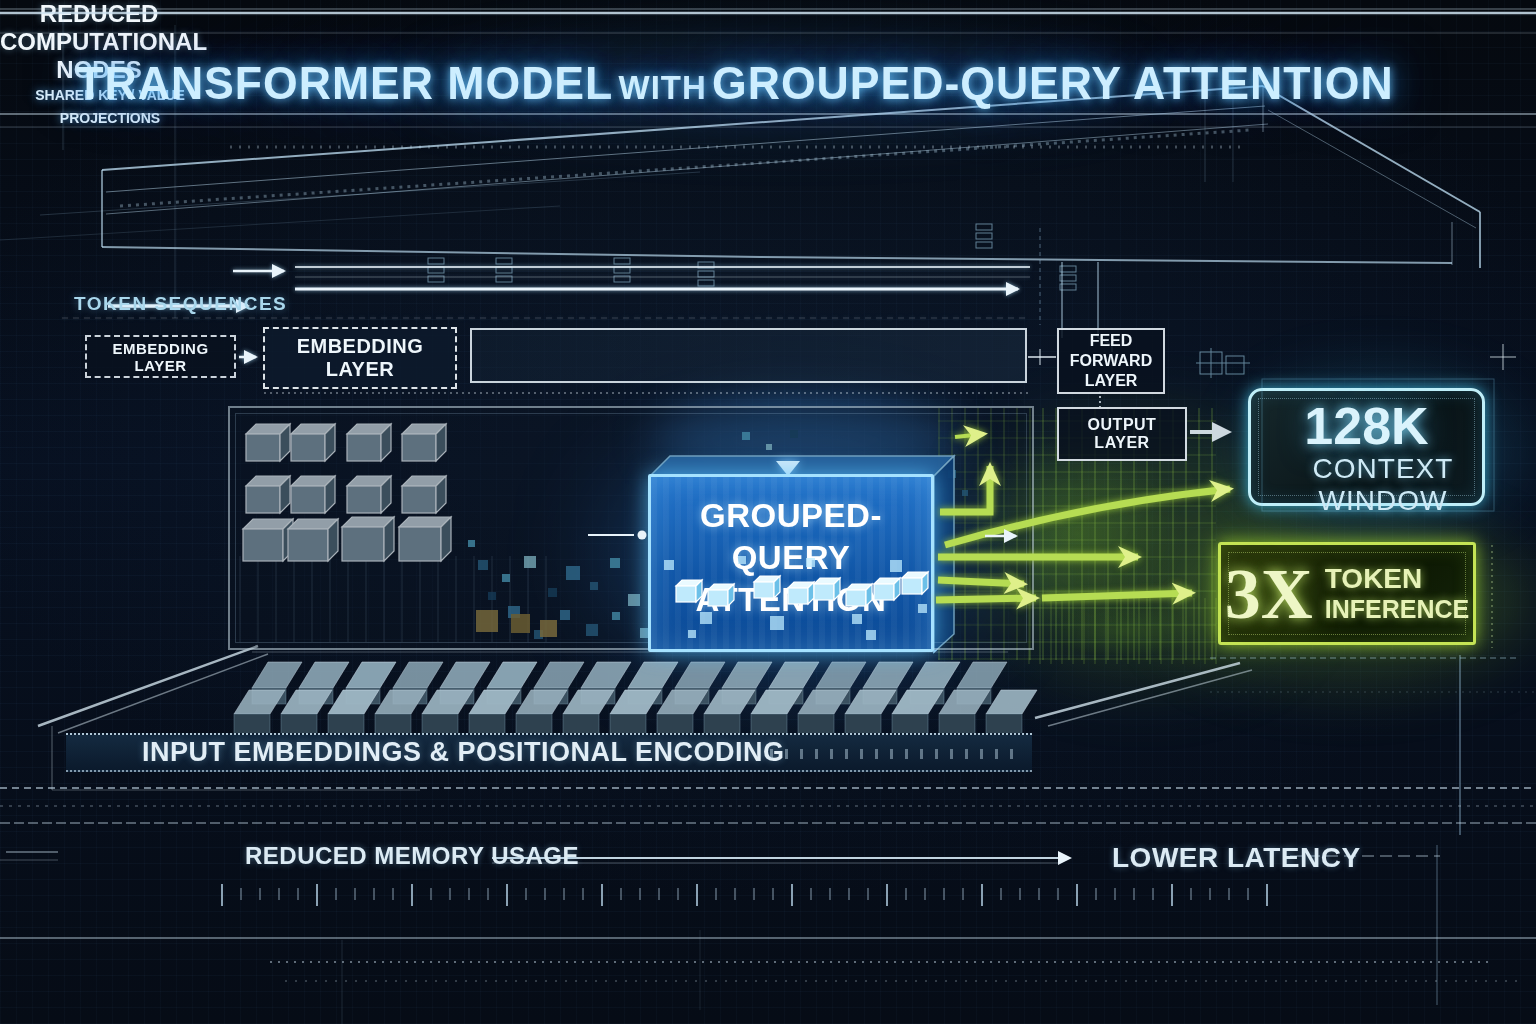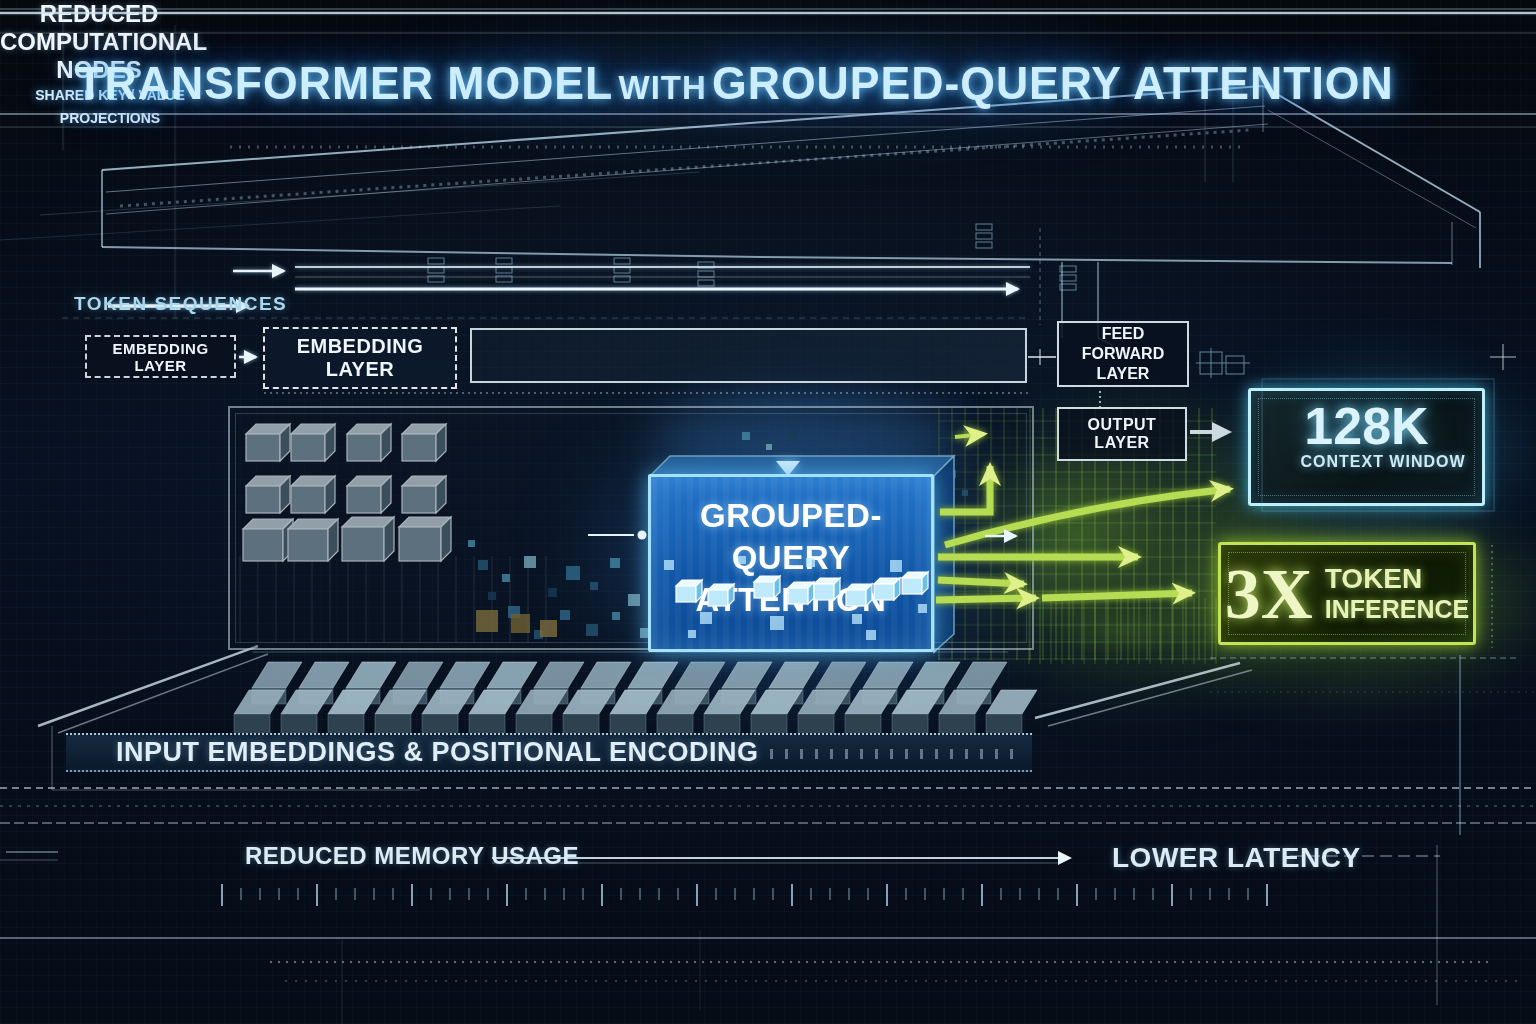--- a/index.html
+++ b/index.html
@@ -25,21 +25,21 @@
     text-align:center;font-weight:700;color:#eef6fb;background:rgba(8,17,30,.82);}
   .dashed-b{border:2px dashed rgba(238,246,252,.85);}
   .solid-b{border:2px solid rgba(238,246,252,.88);}
   #token-label{left:74px;top:273px;font-size:19px;letter-spacing:1.5px;color:#a9d7ec;
     text-shadow:0 0 8px rgba(120,200,250,.45);margin-top:20px;}
   #emb1{left:85px;top:335px;width:151px;height:43px;font-size:15px;letter-spacing:.5px;}
   #emb2{left:263px;top:327px;width:194px;height:62px;font-size:20px;letter-spacing:.5px;
     background:rgba(13,26,44,.85);border:2px dashed rgba(244,250,253,.9);}
   #longbox{left:470px;top:328px;width:557px;height:55px;border:2px solid rgba(235,245,250,.85);
     background:linear-gradient(90deg,rgba(20,36,54,.45),rgba(26,44,64,.55));position:absolute;box-sizing:border-box;}
-  #ffl{left:1057px;top:321px;width:132px;height:66px;font-size:16px;line-height:1.25;padding:0 14px;}
+  #ffl{left:1057px;top:328px;width:108px;height:66px;font-size:16px;line-height:1.25;padding:0 14px;}
   #outl{left:1057px;top:407px;width:130px;height:54px;font-size:16px;letter-spacing:.5px;}
   
   #panel{left:228px;top:406px;width:806px;height:244px;border:2px solid rgba(215,235,246,.5);
     background:rgba(9,17,29,.28);position:absolute;box-sizing:border-box;}
   #panel:after{content:"";position:absolute;inset:5px;border:1px solid rgba(170,205,230,.22);}
   #nodes-label{left:444px;top:461px;width:198px;text-align:center;font-size:24px;line-height:28px;
     color:#f2f8fc;font-weight:700;text-shadow:0 0 7px rgba(150,210,250,.4);}
   
   #shared-label{left:688px;top:418px;width:220px;text-align:center;font-size:14px;line-height:23px;
     color:#d7edfb;font-weight:700;text-shadow:0 0 9px rgba(90,180,250,.8);}
@@ -59,47 +59,47 @@
   
   #greenzone{left:938px;top:408px;width:278px;height:252px;position:absolute;opacity:.95;
     background:
      repeating-linear-gradient(90deg, rgba(150,205,70,.20) 0 2px, transparent 2px 13px),
      repeating-linear-gradient(0deg, rgba(150,205,70,.12) 0 2px, transparent 2px 17px),
      radial-gradient(closest-side, rgba(105,165,42,.34), rgba(20,40,8,0) 78%);}
   #greenzone2{left:1028px;top:598px;width:190px;height:66px;position:absolute;opacity:.8;
     background:repeating-linear-gradient(90deg, rgba(150,205,70,.18) 0 2px, transparent 2px 11px),
     radial-gradient(closest-side, rgba(100,160,40,.25), rgba(0,0,0,0) 80%);}
   
-  #k128{left:1248px;top:388px;width:237px;height:118px;border:3px solid #bfeff9;border-radius:3px;
+  #k128{left:1248px;top:388px;width:237px;height:118px;border:3px solid #bfeff9;border-radius:14px;
     box-shadow:0 0 16px rgba(70,200,240,.8), inset 0 0 18px rgba(60,160,200,.25);
     background:linear-gradient(135deg,#16282c 0%,#0a1518 60%,#0c1a20 100%);
     position:absolute;box-sizing:border-box;text-align:center;}
   #k128:after{content:"";position:absolute;inset:7px;border:1px dotted rgba(175,225,245,.4);}
   #k128 .v{margin-top:8px;font-size:52px;line-height:54px;font-weight:700;color:#daf3fc;
     text-shadow:0 0 12px rgba(130,220,250,.9),0 0 30px rgba(60,170,230,.6);}
-  #k128 .s{font-size:16px;font-weight:700;letter-spacing:1px;color:#cfeaf6;
+  #k128 .s{font-size:28px;font-weight:400;letter-spacing:1px;color:#cfeaf6;
     text-shadow:0 0 8px rgba(120,210,245,.7);padding-left:33px;}
   
   #x3{left:1218px;top:542px;width:258px;height:103px;border:3px solid #c5e455;border-radius:3px;
     box-shadow:0 0 18px rgba(160,210,50,.85), inset 0 0 20px rgba(120,170,40,.3);
     background:linear-gradient(135deg,#25300a 0%,#0e1a04 65%,#15250a 100%);
     position:absolute;box-sizing:border-box;display:flex;align-items:center;justify-content:center;gap:12px;}
   #x3:after{content:"";position:absolute;inset:7px;border:1px dotted rgba(200,230,120,.45);}
   #x3 .v{font-size:72px;font-weight:700;color:#eef6c6;line-height:60px;
     text-shadow:0 0 12px rgba(200,235,110,.9),0 0 30px rgba(150,200,50,.6);font-family:Liberation Serif, serif;}
   #x3 .w{font-weight:700;color:#e7f2b8;text-align:left;line-height:30px;
     text-shadow:0 0 9px rgba(190,230,100,.8);}
   #x3 .w .w1{font-size:28px;display:block;}
   #x3 .w .w2{font-size:25px;display:block;}
   
   #inbar{left:66px;top:733px;width:966px;height:39px;position:absolute;box-sizing:border-box;
     background:linear-gradient(180deg,#142a40,#0b1a2c);
     border-top:2px dotted rgba(205,230,245,.85);border-bottom:2px dotted rgba(205,230,245,.6);
     display:flex;align-items:center;}
-  #inbar .t{margin-left:50px;font-size:27px;font-weight:700;color:#e2eef6;letter-spacing:.5px;
+  #inbar .t{margin-left:76px;font-size:27px;font-weight:700;color:#e2eef6;letter-spacing:.5px;
     text-shadow:0 0 7px rgba(150,210,250,.35);white-space:nowrap;}
   #inbar .ticks{position:absolute;right:12px;top:14px;width:250px;height:10px;opacity:.55;
     background:repeating-linear-gradient(90deg, rgba(200,225,240,.8) 0 3px, transparent 3px 15px);}
   #mem-label{left:245px;top:842px;font-size:24px;letter-spacing:.5px;color:#dcebf4;
     text-shadow:0 0 6px rgba(140,200,240,.4);}
   #lat-label{left:1112px;top:842px;font-size:28px;letter-spacing:.5px;color:#dcebf4;
     text-shadow:0 0 6px rgba(140,200,240,.4);}
 </style>
 </head>
 <body>

